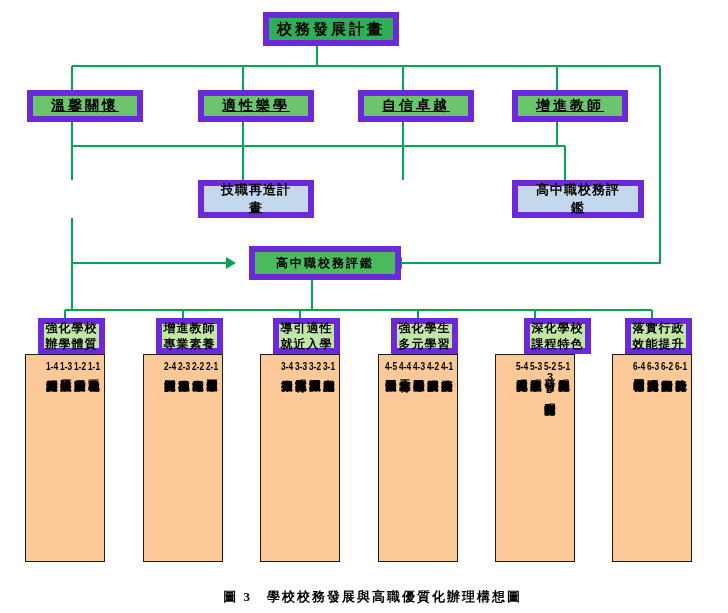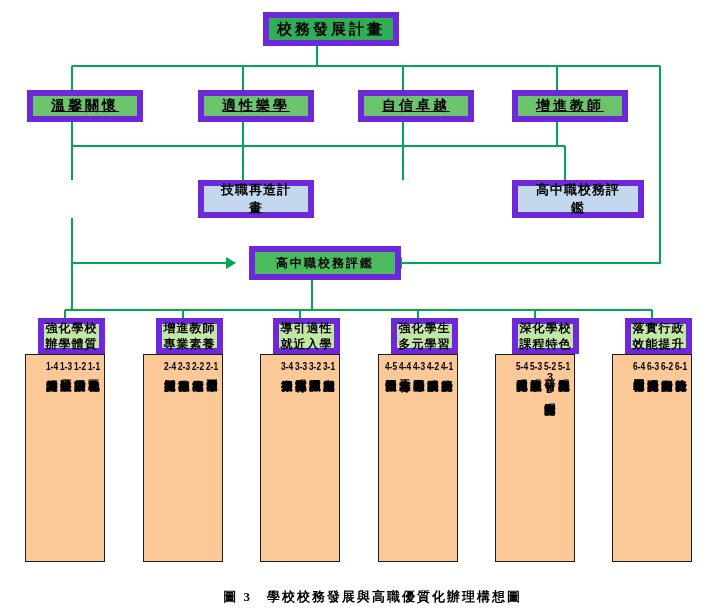--- a/index.html
+++ b/index.html
@@ -101,21 +101,21 @@
   <div class="box colhead" style="left:378px">強化學生
 多元學習</div>
   <div class="obox" style="left:378px">
       <div class="vline"><span class="tcu">4-1</span><span>提升學生英語能力</span></div>
       <div class="vline"><span class="tcu">4-2</span><span>培訓技藝競賽選手</span></div>
       <div class="vline"><span class="tcu">4-3</span><span>輔導學生考取證照</span></div>
       <div class="vline"><span class="tcu">4-4</span><span>培育青年志工人力</span></div>
       <div class="vline"><span class="tcu">4-5</span><span>多元適性社團活動</span></div>
     </div>
 
-  <div class="box colhead" style="left:499px">深化學校
+  <div class="box colhead" style="left:511px">深化學校
 課程特色</div>
   <div class="obox" style="left:495px">
       <div class="vline"><span class="tcu">5-1</span><span>深化精密機械課程</span></div>
       <div class="vline"><span class="tcu">5-2</span><span>研發3D列印雷射切割課程</span></div>
       <div class="vline"><span class="tcu">5-3</span><span>跨領域課程統整</span></div>
       <div class="vline"><span class="tcu">5-4</span><span>深化機電整合課程</span></div>
     </div>
 
   <div class="box colhead" style="left:612px">落實行政
 效能提升</div>

